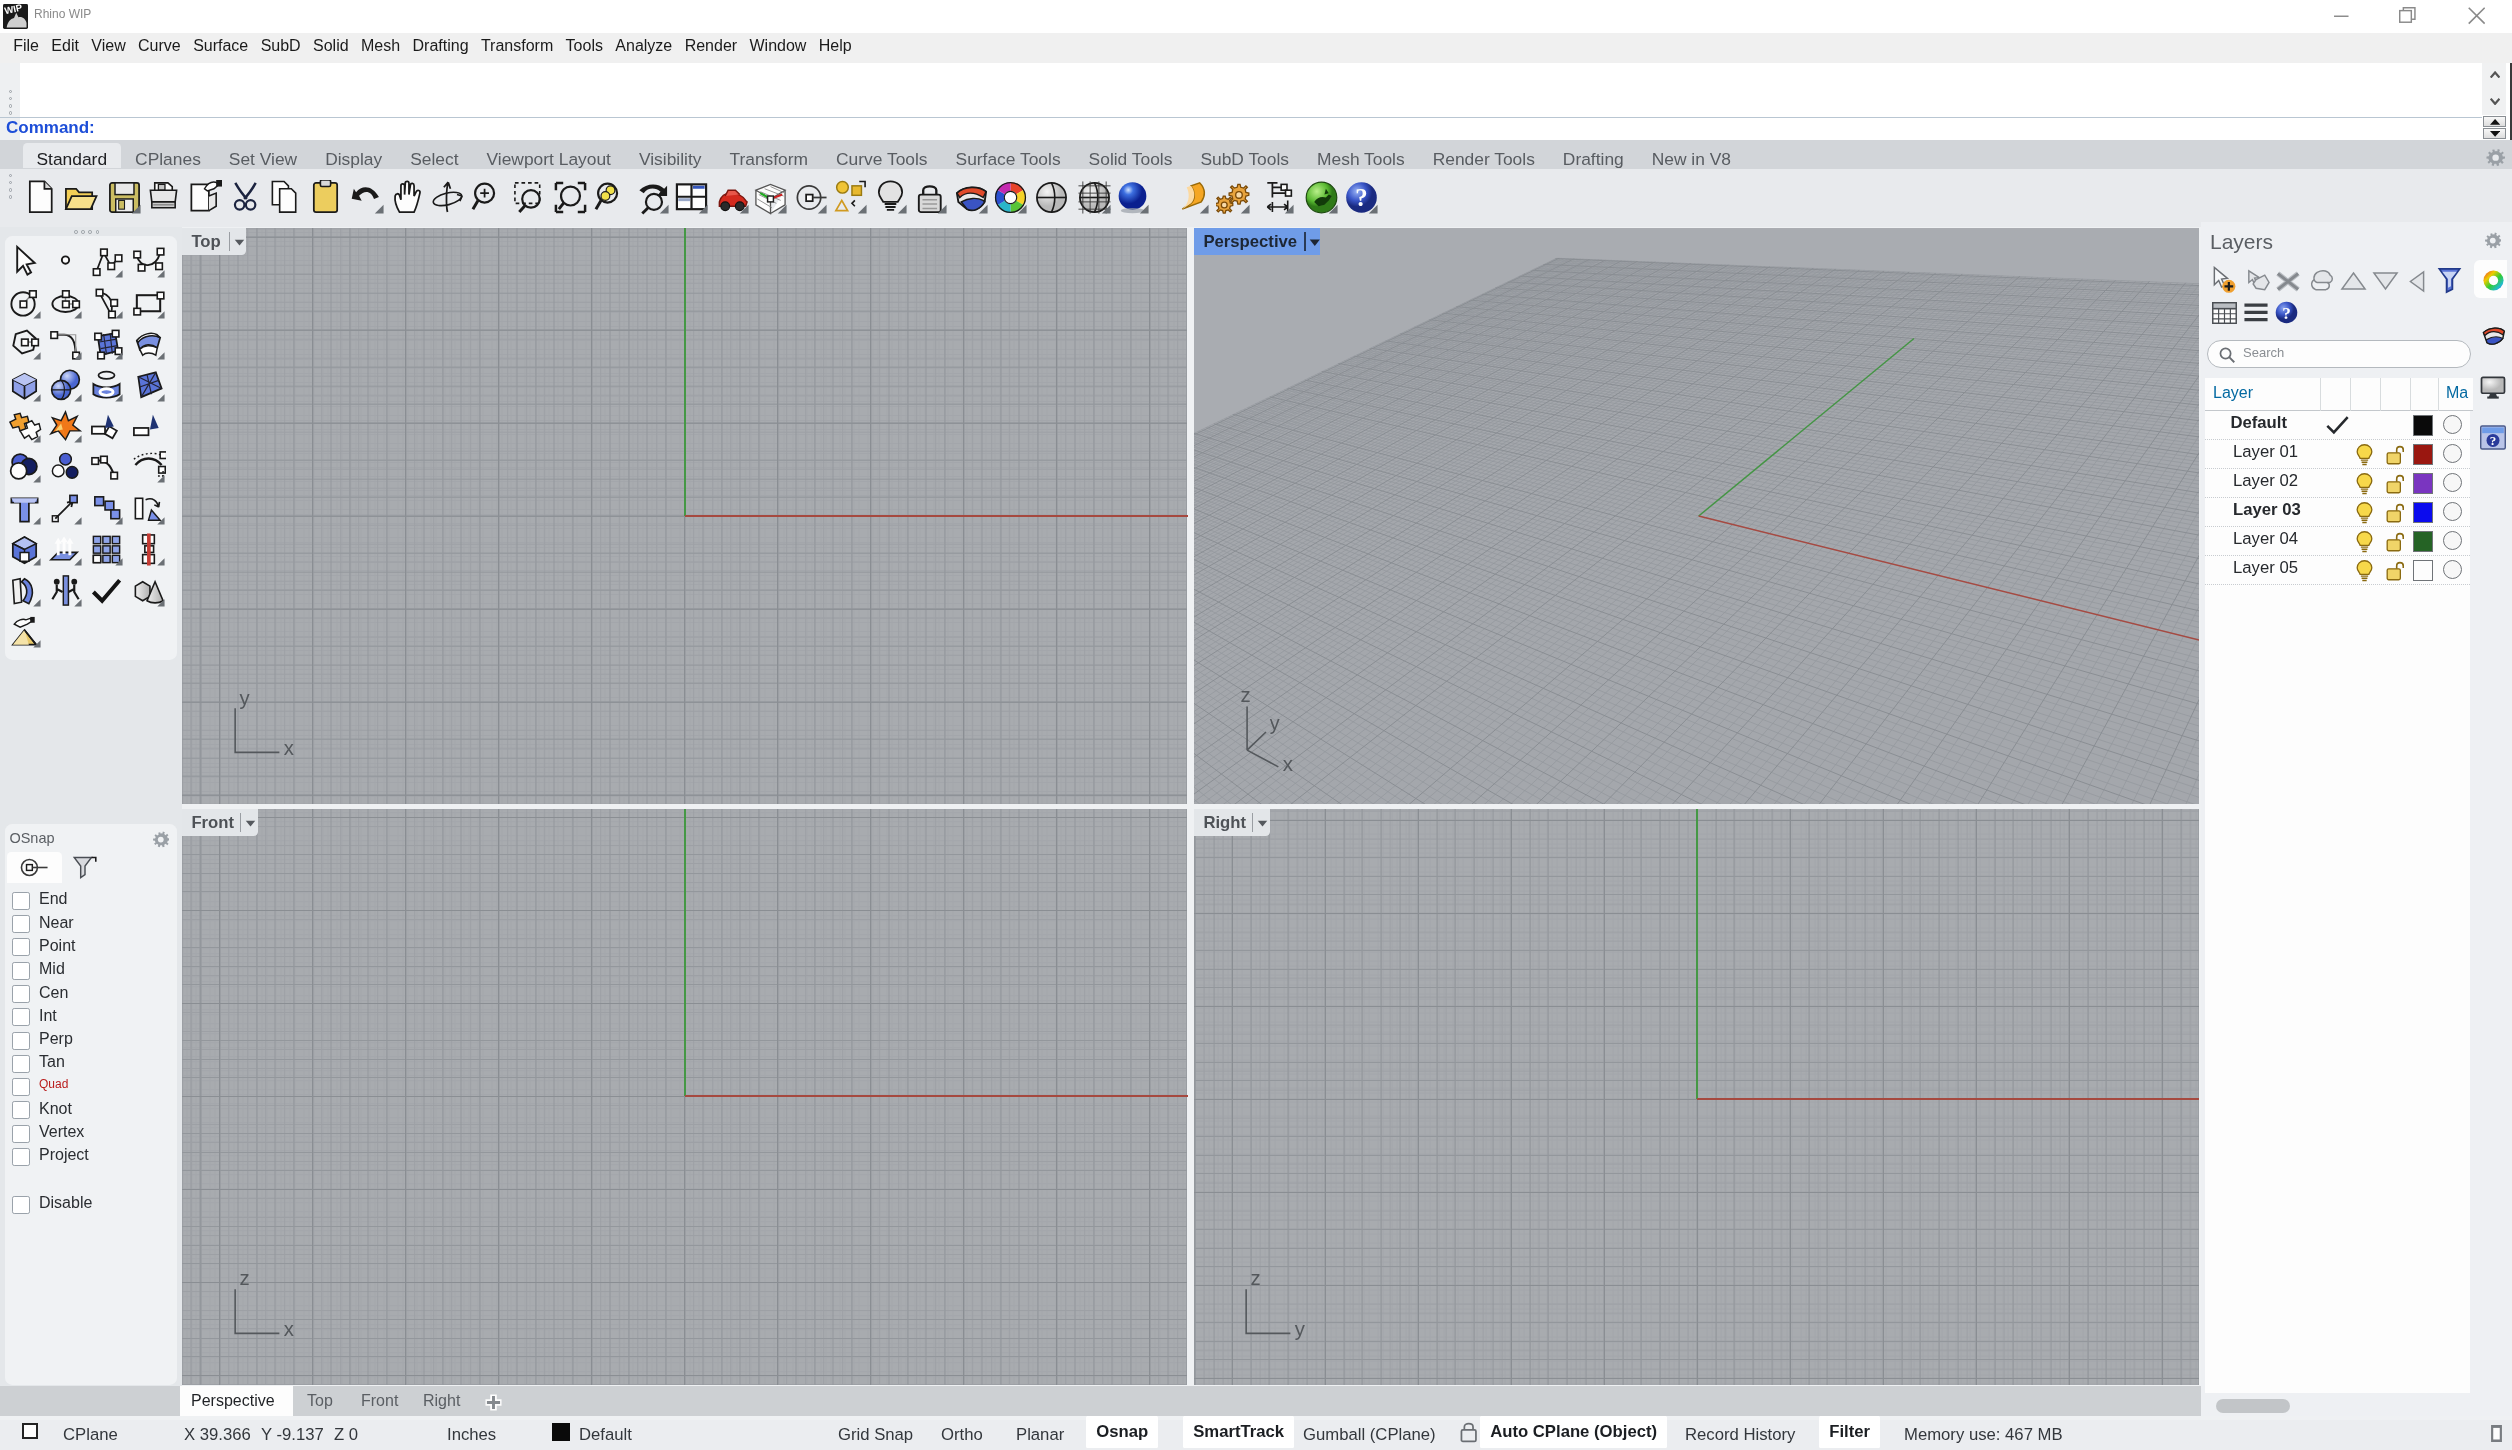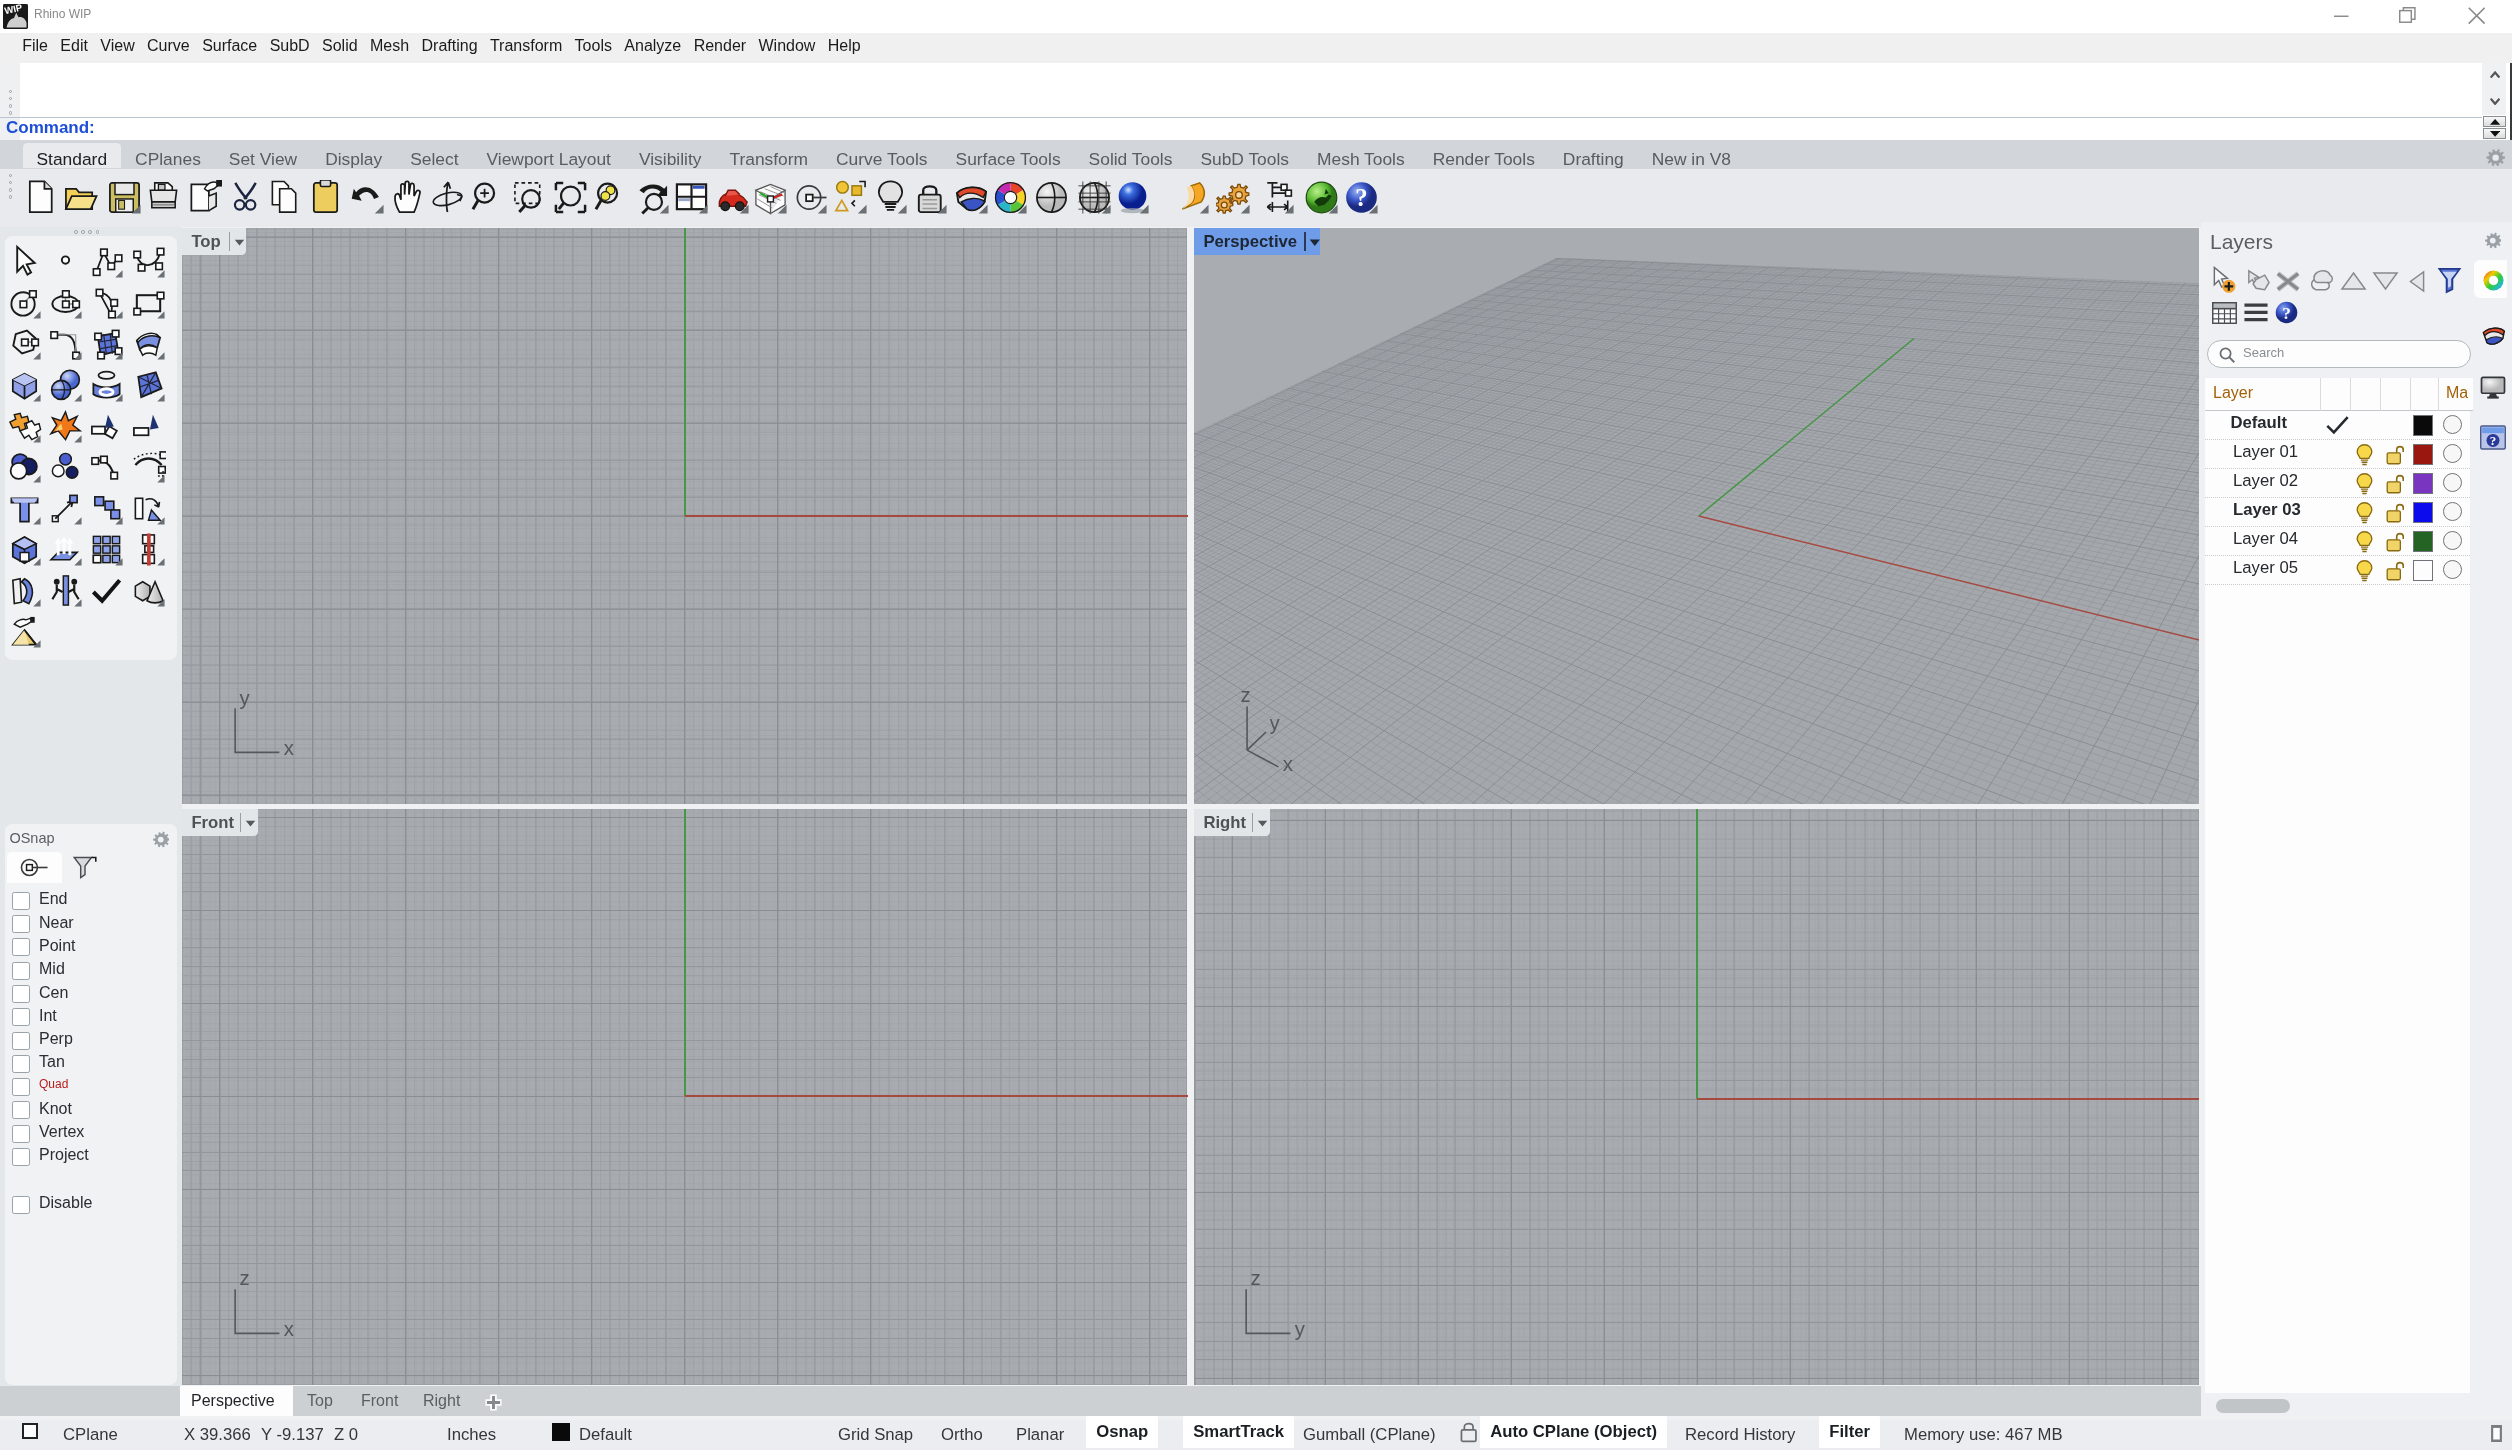--- a/index.html
+++ b/index.html
@@ -1,21 +1,21 @@
 <!DOCTYPE html>
 <html style="font-size:11.6px"><head><meta charset="utf-8">
 <style>
 *{margin:0;padding:0;box-sizing:border-box}
 html,body{width:2512px;height:1450px;font-family:"Liberation Sans",sans-serif;background:#eff1f3;overflow:hidden}
 .abs{position:absolute}
 #win{position:relative;width:2512px;height:1450px}
 
 #title{left:0;top:0;width:2512px;height:33px;background:#fff}
 
-#menu{left:0;top:33px;width:2512px;height:30.5px;background:#f0f0f0;font-size:16px;color:#1b1b1b;white-space:nowrap;padding-left:16px}
+#menu{left:0;top:33px;width:2512px;height:30.5px;background:#f0f0f0;font-size:16px;color:#1b1b1b;white-space:nowrap;padding-left:7px}
 #menu span{display:inline-block;padding:3.6px 6.2px 0 6.2px}
 
 #cmd{left:0;top:63px;width:2512px;height:77px;background:#fff}
 #cmdgut{left:0;top:63px;width:19.6px;height:77px;background:#eef0f2}
 .dotcol div{width:3.6px;height:3.6px;border-radius:50%;border:1px solid #9aa0a6;margin:3.6px 0}
 #cmdtext{left:22px;top:63px;width:2399px;height:55px;overflow:hidden;font-size:16.7px;color:#1b1b1b;letter-spacing:-0.1px}
 #cmdtext .in{margin-top:-14.5px;line-height:23px}
 #cmdsep{left:0px;top:117px;width:2482px;height:0.7px;background:#b9c6d2}
 #prompt{left:6px;top:118px;font-size:17px;font-weight:bold;color:#1d4ed8}
 #cmdsb{left:2482px;top:63px;width:24px;height:52px;background:#f0f1f2}
@@ -779,21 +779,21 @@
       <circle cx="16" cy="16" r="15" fill="url(#hb2)"></circle>
       <text x="16" y="25" text-anchor="middle" font-size="24" font-weight="bold" fill="#fdfdfd" font-family="Liberation Serif">?</text>
     </svg>
     <div class="abs" style="left:2207px;top:340px;width:264px;height:28px;background:#fdfdfd;border:1.5px solid #b4b9be;border-radius:14px"></div>
     <svg class="abs" style="left:2219px;top:347px" width="16" height="16" viewBox="0 0 22 22">
       <circle cx="9" cy="9" r="7" fill="none" stroke="#6a6e73" stroke-width="2.4"></circle>
       <path d="M14 14 L21 21" stroke="#6a6e73" stroke-width="2.6"></path>
     </svg>
     <div class="abs" style="left:2243px;top:345px;font-size:13px;color:#8a8e93">Search</div>
     <div id="laylist" class="abs"></div>
-    <div class="abs" style="left:2205px;top:378px;width:268px;height:33px;background:#fdfdfd;border-bottom:1.5px solid #c4c8cc;font-size:16px;color:#a16207">
+    <div class="abs" style="left:2205px;top:378px;width:268px;height:33px;background:#fdfdfd;border-bottom:1.5px solid #c4c8cc;font-size:16px;color:#0369a1">
       <span style="position:absolute;left:8px;top:5.8px">Layer</span>
       <span style="position:absolute;left:241px;top:5.8px">Ma</span>
     </div>
     <div class="abs" style="left:2320px;top:378px;width:0.7px;height:33px;background:#d8dcde"></div>
     <div class="abs" style="left:2350px;top:378px;width:0.7px;height:33px;background:#d8dcde"></div>
     <div class="abs" style="left:2380px;top:378px;width:0.7px;height:33px;background:#d8dcde"></div>
     <div class="abs" style="left:2410px;top:378px;width:0.7px;height:33px;background:#d8dcde"></div>
     <div class="abs" style="left:2438px;top:378px;width:0.7px;height:33px;background:#d8dcde"></div>
     <div class="lrow" style="left:2205px;top:411px">
       <span style="position:absolute;left:25.4px;top:2.2px;font-weight:bold">Default</span>

